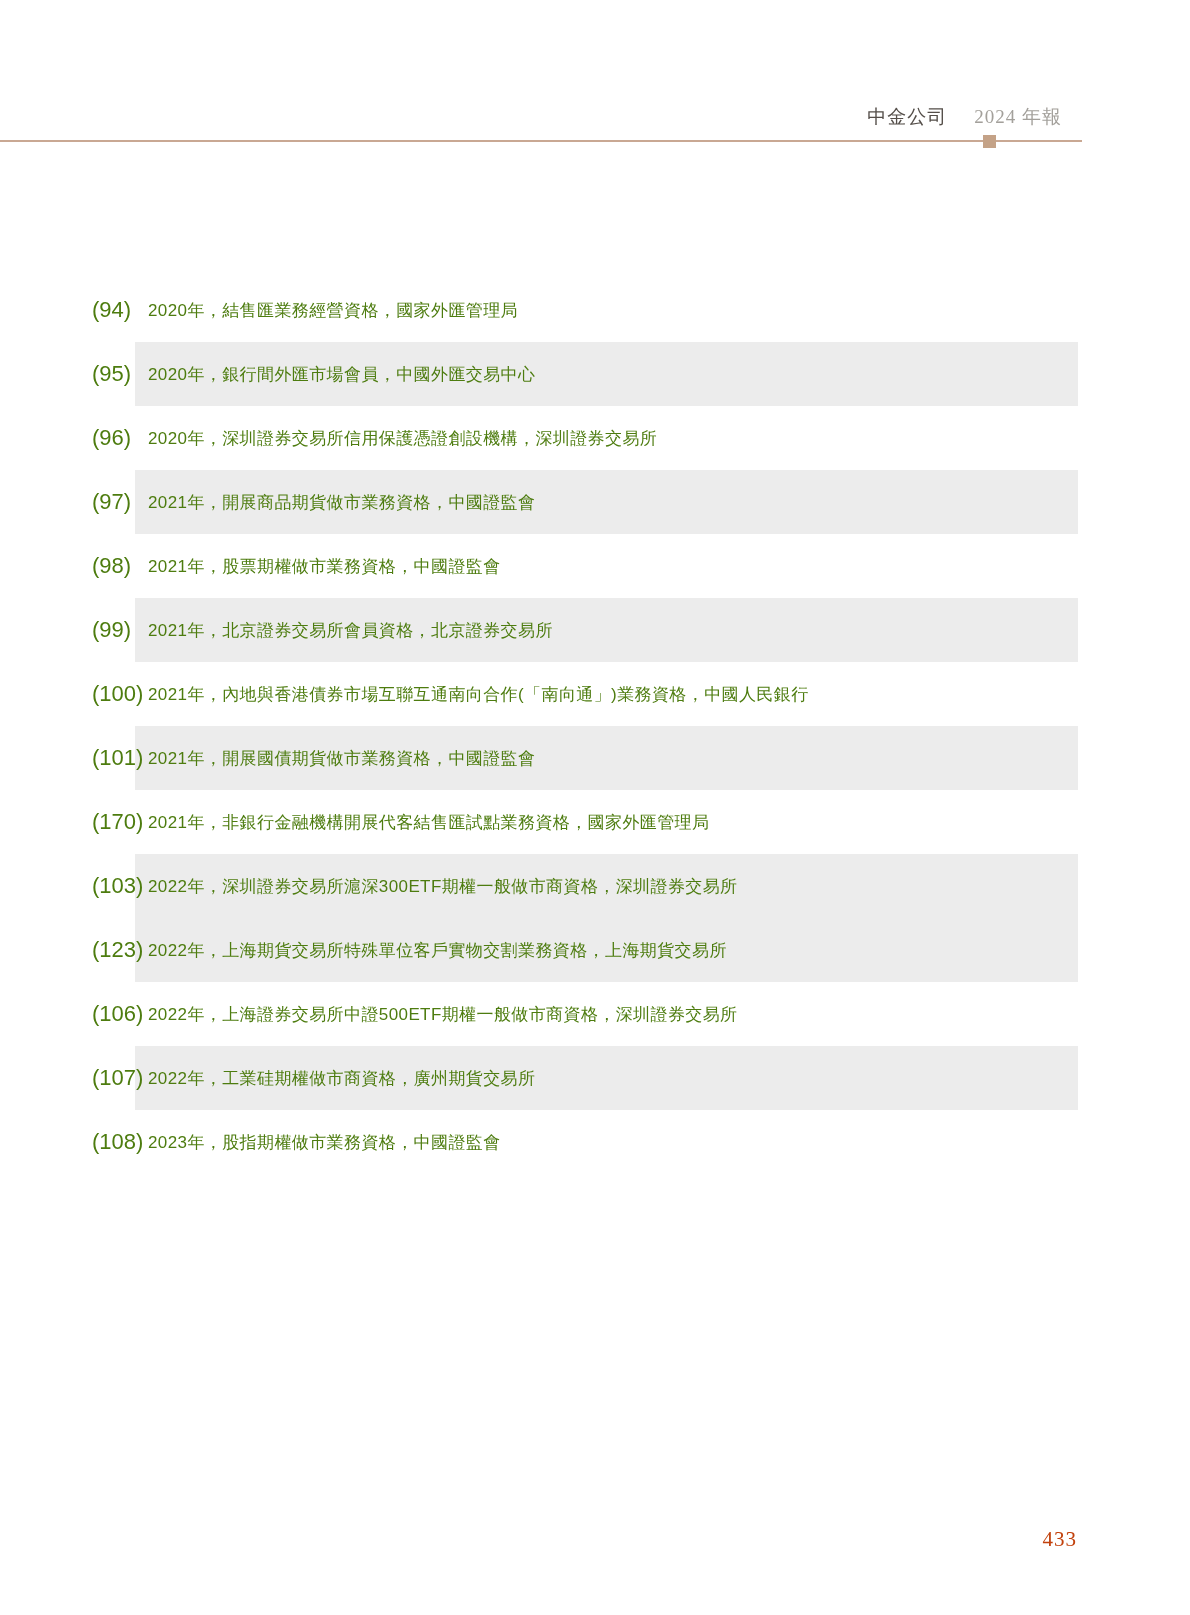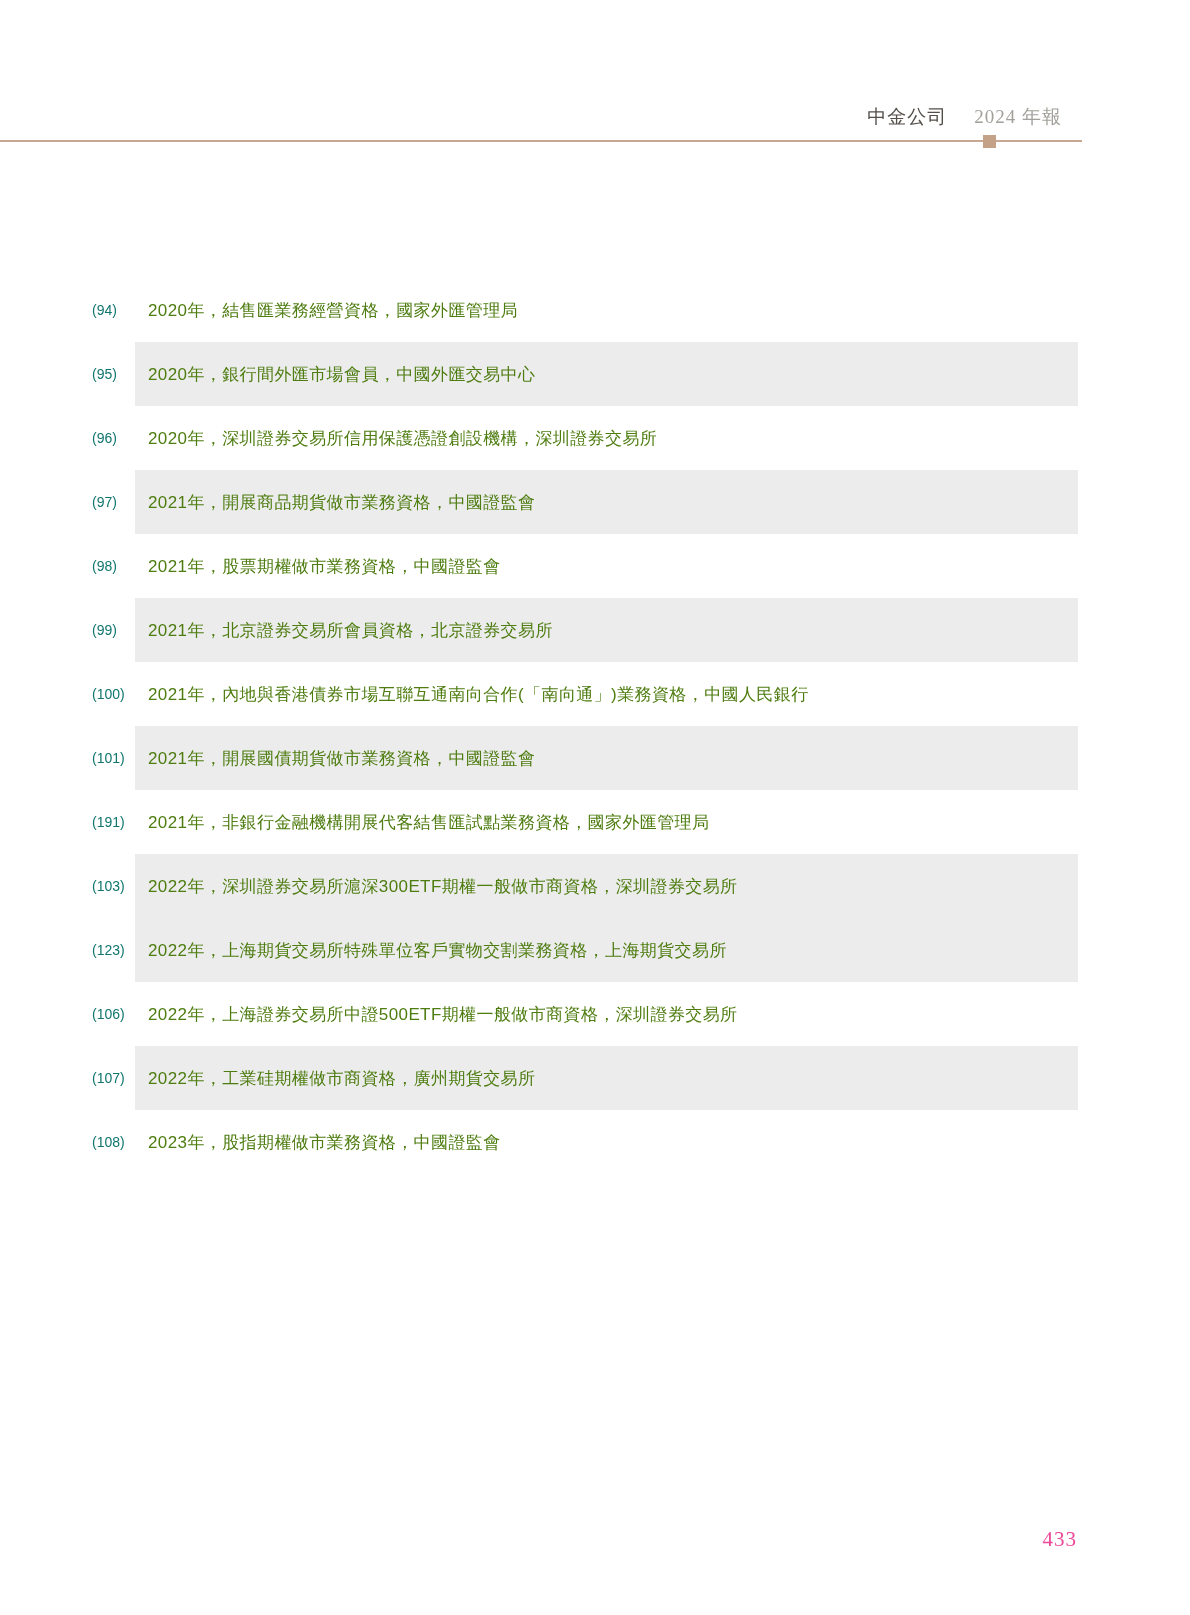--- a/index.html
+++ b/index.html
@@ -67,22 +67,22 @@
     top: 0;
     bottom: 0;
     background: #ececec;
   }
   .row.shaded .band { display: block; }
   .row .num {
     position: absolute;
     left: 92px;
     top: 50%;
     transform: translateY(-50%);
-    font-size: 14px;
-    color: #0f766e;
+    font-size: 22px;
+    color: #4d7c0f;
     z-index: 1;
     white-space: nowrap;
   }
   .row .txt {
     position: absolute;
     left: 148px;
     top: 50%;
     transform: translateY(-50%);
     font-size: 17px;
     letter-spacing: 0.4px;
@@ -91,21 +91,21 @@
     white-space: nowrap;
   }
 
   
   .page-number {
     position: absolute;
     top: 1527px;
     right: 113px;
     font-family: "Liberation Serif", "DejaVu Serif", serif;
     font-size: 21px;
-    color: #ec4899;
+    color: #c2410c;
     letter-spacing: 1px;
   }
 </style>
 </head>
 <body>
 
 <div class="page">
 
   <div class="page-header">
     <div class="header-text">
@@ -160,21 +160,21 @@
     </div>
 
     <div class="row shaded">
       <span class="band"></span>
       <span class="num">(101)</span>
       <span class="txt">2021年，開展國債期貨做市業務資格，中國證監會</span>
     </div>
 
     <div class="row">
 
-      <span class="num">(191)</span>
+      <span class="num">(170)</span>
       <span class="txt">2021年，非銀行金融機構開展代客結售匯試點業務資格，國家外匯管理局</span>
     </div>
 
     <div class="row shaded">
       <span class="band"></span>
       <span class="num">(103)</span>
       <span class="txt">2022年，深圳證券交易所滬深300ETF期權一般做市商資格，深圳證券交易所</span>
     </div>
 
 

